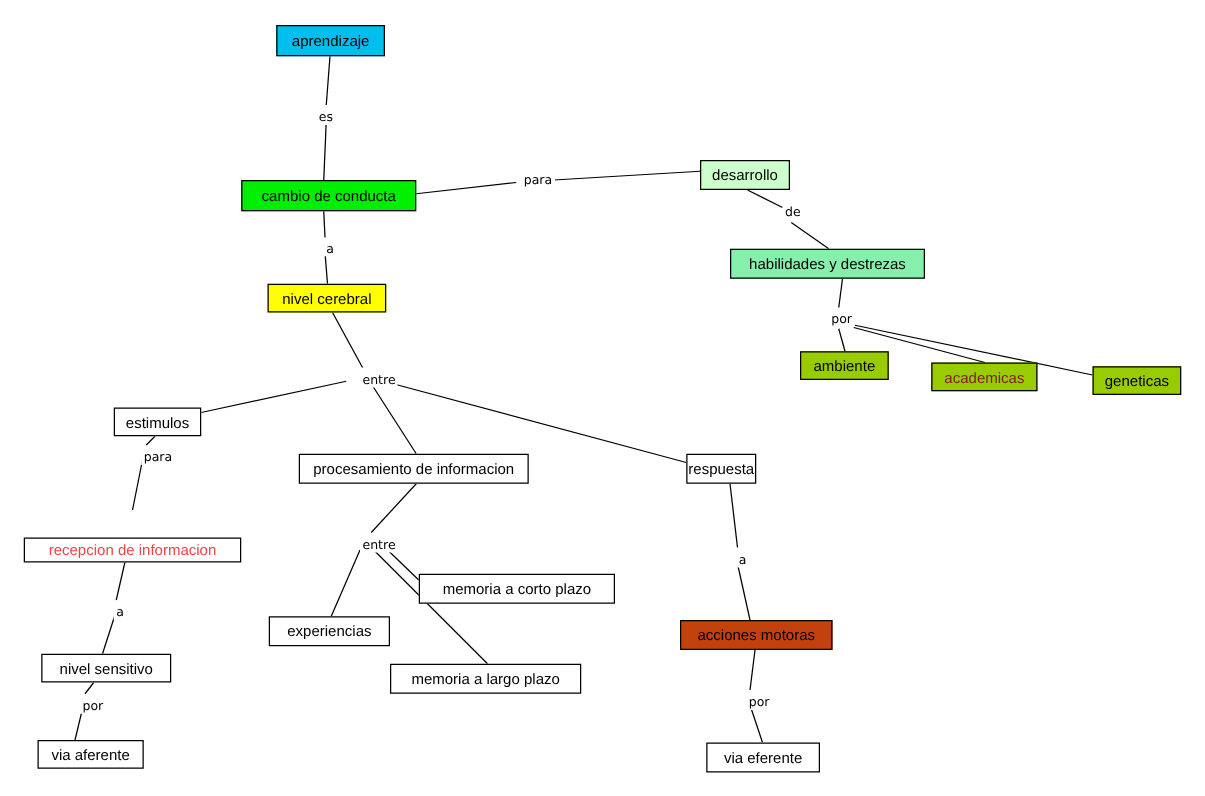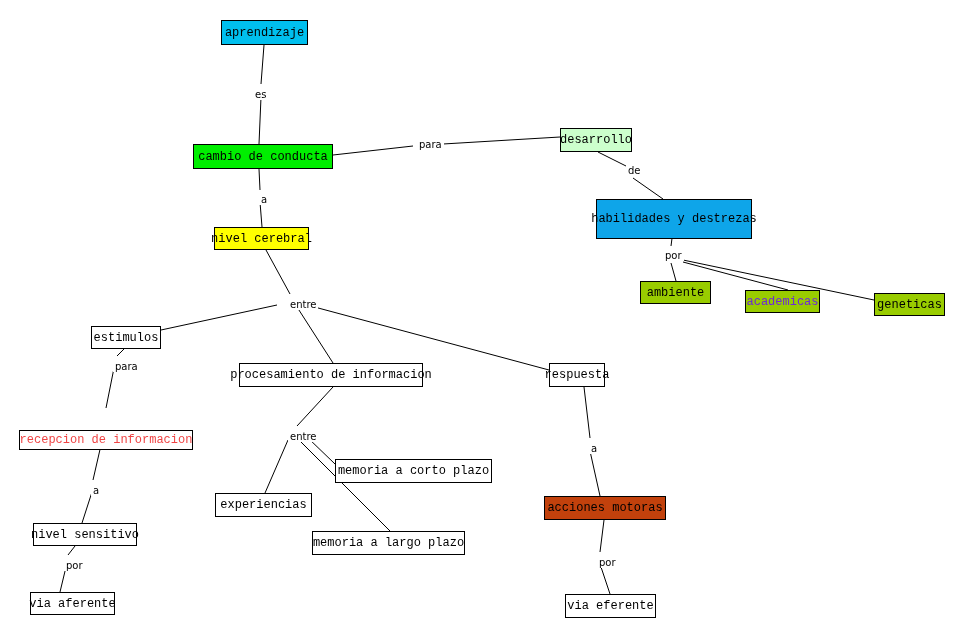--- a/index.html
+++ b/index.html
@@ -25,21 +25,21 @@
     width: 964px;
     height: 637px;
     pointer-events: none;
   }
   .node {
     position: absolute;
     box-sizing: border-box;
     border: 1px solid #000000;
     background: #ffffff;
     color: #000000;
-    font-family: Liberation Mono, monospace;
+    font-family: Liberation Sans, sans-serif;
     font-size: 12px;
     line-height: 1;
     white-space: nowrap;
     display: flex;
     align-items: center;
     justify-content: center;
     padding: 0 5px;
     z-index: 3;
   }
   .link-label {
@@ -88,23 +88,23 @@
       <line x1="75" y1="546" x2="68" y2="555" stroke="#000000" stroke-width="1"></line>
       <line x1="66" y1="567" x2="60" y2="592" stroke="#000000" stroke-width="1"></line>
       <line x1="604" y1="520" x2="600" y2="552" stroke="#000000" stroke-width="1"></line>
       <line x1="600" y1="564" x2="610" y2="594" stroke="#000000" stroke-width="1"></line>
     </svg>
   <div id="node-layer">
       <div class="node" style="left: 221px; top: 20px; width: 87px; height: 25px; background: rgb(0, 191, 238); border-color: rgb(0, 0, 0); color: rgb(0, 0, 0);">aprendizaje</div>
       <div class="node" style="left: 193px; top: 144px; width: 140px; height: 25px; background: rgb(0, 238, 0); border-color: rgb(0, 0, 0); color: rgb(0, 0, 0);">cambio de conducta</div>
       <div class="node" style="left: 560px; top: 128px; width: 72px; height: 24px; background: rgb(204, 255, 204); border-color: rgb(0, 0, 0); color: rgb(0, 0, 0); text-align: right;">desarrollo</div>
       <div class="node" style="left: 214px; top: 227px; width: 95px; height: 23px; background: rgb(255, 255, 0); border-color: rgb(0, 0, 0); color: rgb(0, 0, 0);">nivel cerebral</div>
-      <div class="node" style="left: 596px; top: 199px; width: 156px; height: 40px; background: #0ea5e9; border-color: rgb(0, 0, 0); color: rgb(0, 0, 0);">habilidades y destrezas</div>
+      <div class="node" style="left: 584px; top: 199px; width: 156px; height: 24px; background: #86efac; border-color: rgb(0, 0, 0); color: rgb(0, 0, 0);">habilidades y destrezas</div>
       <div class="node" style="left: 640px; top: 281px; width: 71px; height: 23px; background: rgb(153, 204, 0); border-color: rgb(0, 0, 0); color: rgb(0, 0, 0);">ambiente</div>
-      <div class="node" style="left: 745px; top: 290px; width: 75px; height: 23px; background: rgb(153, 204, 0); border-color: rgb(0, 0, 0); color: #6d28d9;">academicas</div>
+      <div class="node" style="left: 745px; top: 290px; width: 85px; height: 23px; background: rgb(153, 204, 0); border-color: rgb(0, 0, 0); color: #7f1d1d;">academicas</div>
       <div class="node" style="left: 874px; top: 293px; width: 71px; height: 23px; background: rgb(153, 204, 0); border-color: rgb(0, 0, 0); color: rgb(0, 0, 0);">geneticas</div>
       <div class="node" style="left: 91px; top: 326px; width: 70px; height: 23px; background: rgb(255, 255, 255); border-color: rgb(0, 0, 0); color: rgb(0, 0, 0);">estimulos</div>
       <div class="node" style="left: 239px; top: 363px; width: 184px; height: 24px; background: rgb(255, 255, 255); border-color: rgb(0, 0, 0); color: rgb(0, 0, 0);">procesamiento de informacion</div>
       <div class="node" style="left: 549px; top: 363px; width: 56px; height: 24px; background: rgb(255, 255, 255); border-color: rgb(0, 0, 0); color: rgb(0, 0, 0);">respuesta</div>
       <div class="node" style="left: 19px; top: 430px; width: 174px; height: 20px; background: rgb(255, 255, 255); border-color: rgb(0, 0, 0); color: #ef4444;">recepcion de informacion</div>
       <div class="node" style="left: 335px; top: 459px; width: 157px; height: 24px; background: rgb(255, 255, 255); border-color: rgb(0, 0, 0); color: rgb(0, 0, 0);">memoria a corto plazo</div>
       <div class="node" style="left: 215px; top: 493px; width: 97px; height: 24px; background: rgb(255, 255, 255); border-color: rgb(0, 0, 0); color: rgb(0, 0, 0);">experiencias</div>
       <div class="node" style="left: 544px; top: 496px; width: 122px; height: 24px; background: #c2410c; border-color: rgb(0, 0, 0); color: rgb(0, 0, 0);">acciones motoras</div>
       <div class="node" style="left: 33px; top: 523px; width: 104px; height: 23px; background: rgb(255, 255, 255); border-color: rgb(0, 0, 0); color: rgb(0, 0, 0);">nivel sensitivo</div>
       <div class="node" style="left: 312px; top: 531px; width: 153px; height: 24px; background: rgb(255, 255, 255); border-color: rgb(0, 0, 0); color: rgb(0, 0, 0);">memoria a largo plazo</div>

